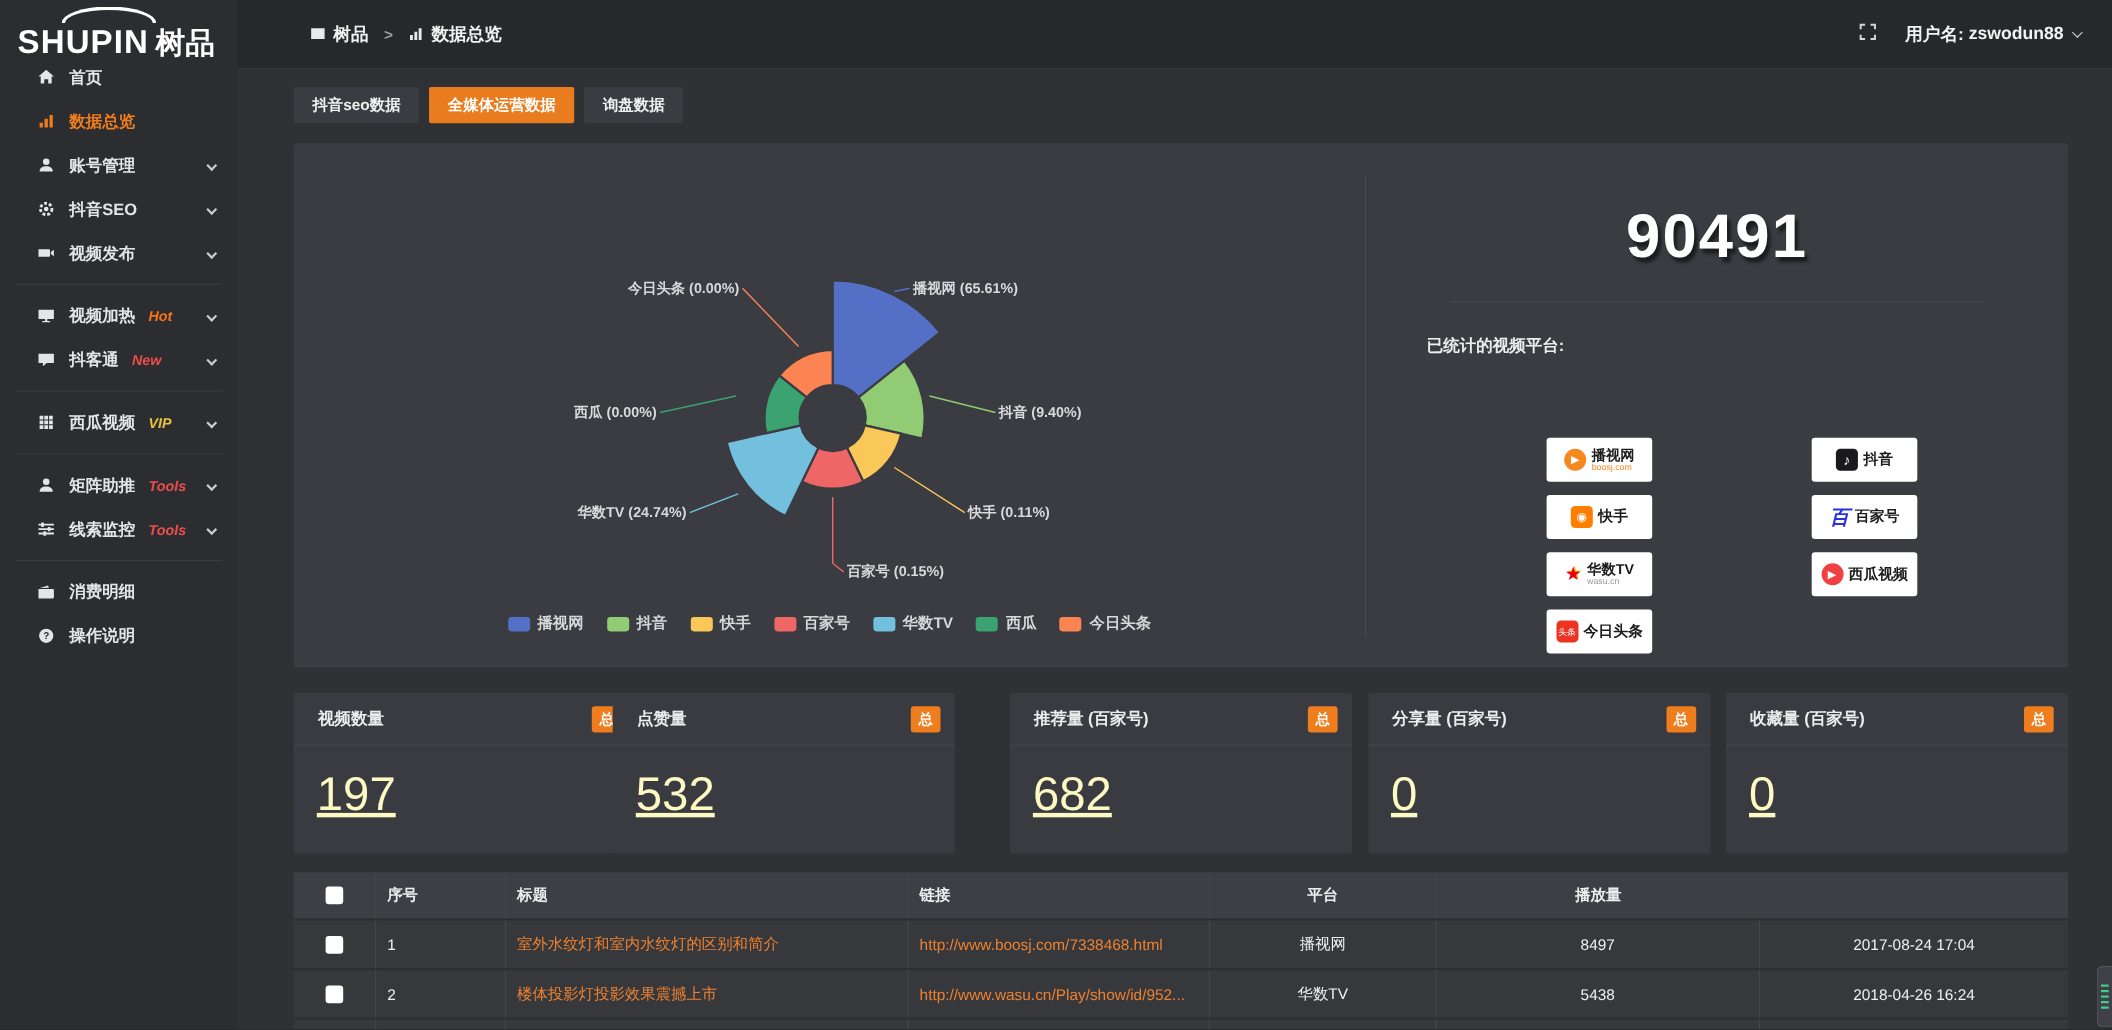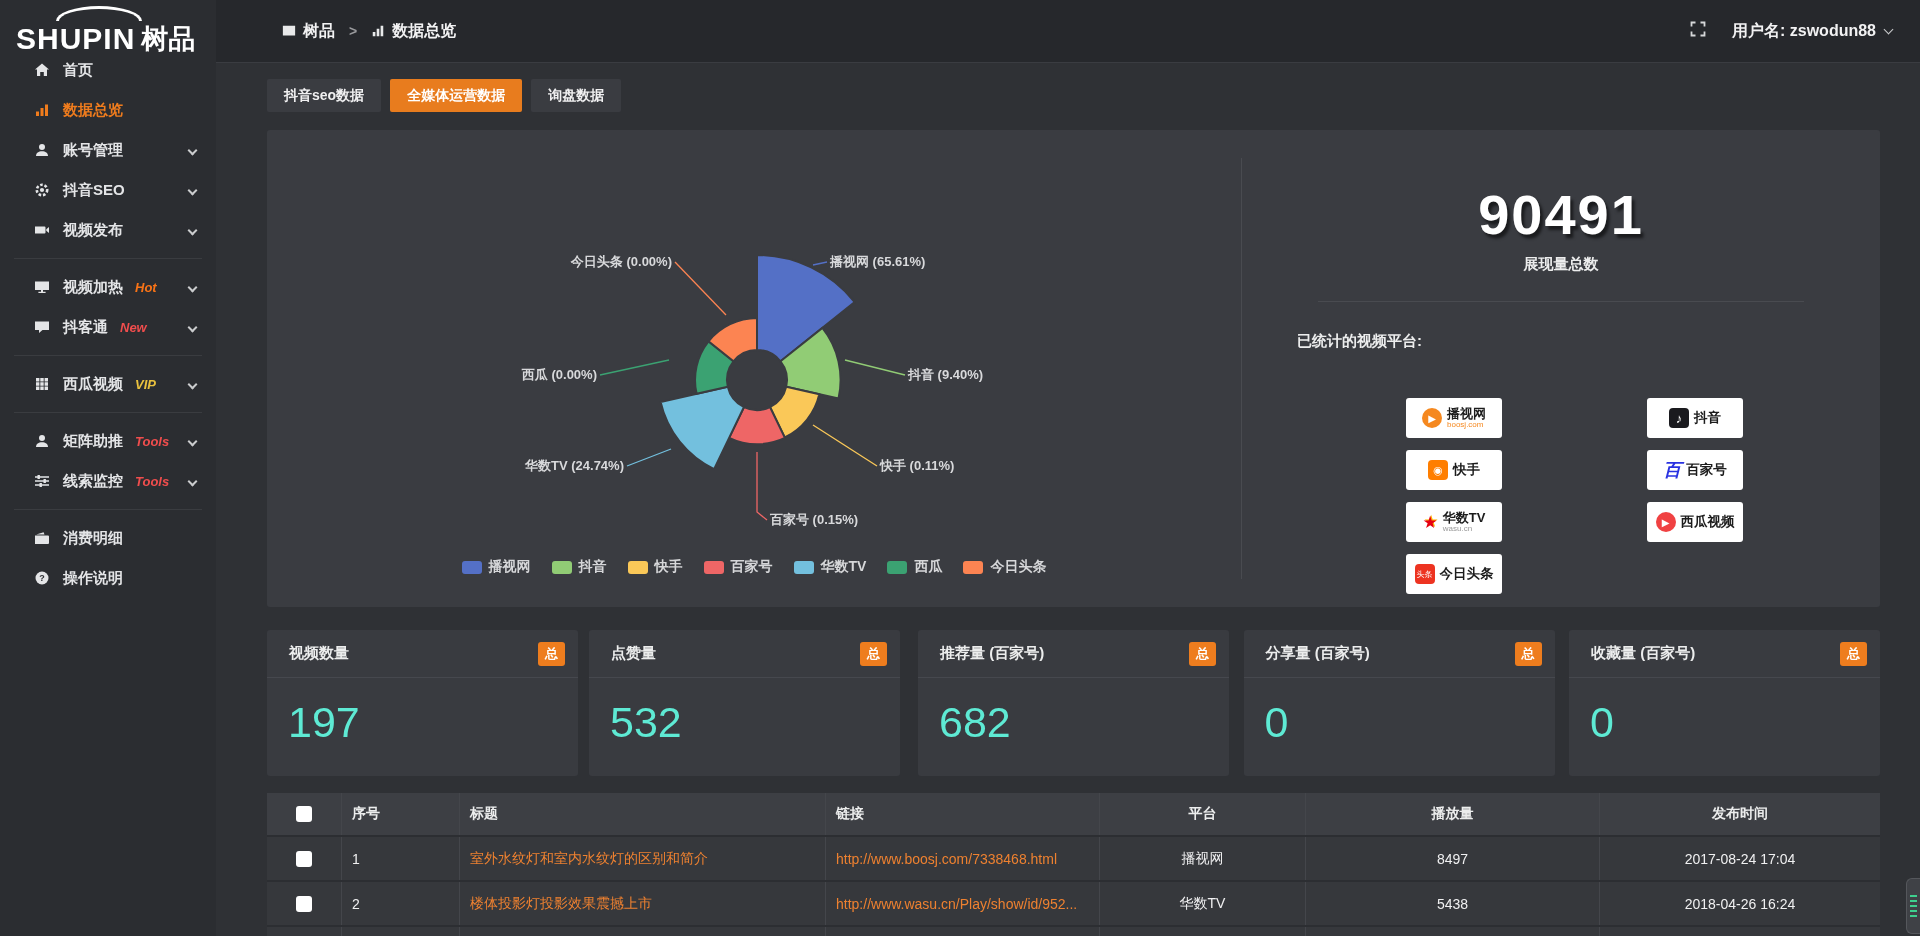--- a/index.html
+++ b/index.html
@@ -59,21 +59,21 @@
   .pcard .ptxt{display:flex;flex-direction:column;line-height:1.1;}
   .pcard .ptxt b{font-size:13px;white-space:nowrap;}
   .pcard .ptxt i{font-style:normal;font-size:8px;line-height:1;}
   .pcard .bai{color:#2932e1;font-weight:bold;font-size:18px;font-style:italic;}
   .pcard .wasu{color:#e60012;font-size:17px;text-shadow:1px -1px 0 #ffb400;}
 
   
   .scard{position:absolute;top:630px;width:311px;height:146px;background:#393b40;border-radius:3px;}
   .scard .hd{height:48px;display:flex;align-items:center;padding:0 13px 0 22px;border-bottom:1px solid #46484e;font-size:15px;font-weight:bold;color:#eceded;}
   .scard .badge{margin-left:auto;background:#ee7d1e;color:#fff;font-size:13px;font-weight:bold;padding:3px 7px;border-radius:3px;}
-  .scard .val{padding:20px 0 0 21px;font-size:43px;color:#5eead4;}
+  .scard .val{padding:20px 0 0 21px;font-size:43px;color:#fef9c3;text-decoration:underline;}
 
   
   .dtable{position:absolute;left:267px;top:793px;width:1613px;font-size:14px;}
   .trow{display:flex;background:#36383c;border-bottom:2px solid #2c2e32;}
   .trow.thead{background:#3d3f44;height:44px;border-bottom:2px solid #2c2e32;font-weight:bold;color:#eceded;}
   .trow.tbody{height:45px;color:#f0f0f1;}
   .trow.tpartial{height:9px;border-bottom:none;overflow:hidden;}
   .tc{display:flex;align-items:center;padding:0 10px;border-right:1px solid #44464b;overflow:hidden;white-space:nowrap;}
   .tc:last-child{border-right:none;}
   .tc.c{justify-content:center;}
@@ -302,21 +302,20 @@
           <span class="lt">西瓜</span>
         </span>
         <span class="litem">
           <span class="sw" style="background:#fc8452"></span>
           <span class="lt">今日头条</span>
         </span>
       </div>
     <div class="vdivider"></div>
     <div class="overview">
       <div class="big-number">90491</div>
-      <div class="big-label">展现量总数</div>
       <div class="hdivider"></div>
       <div class="platforms-label">已统计的视频平台:</div>
       <div id="platform-grid">
           <div class="pcard" style="left: 164px; top: 268px;">
             <span class="g g-circle" style="background:#f5881f">▶</span>
             <span class="ptxt">
               <b>播视网</b>
               <i style="color:#f5881f">boosj.com</i>
             </span>
           </div>
@@ -352,21 +351,21 @@
   </section>
 
   <div id="stat-cards">
       <div class="scard" style="left: 267px;">
         <div class="hd">
           <span>视频数量</span>
           <span class="badge">总</span>
         </div>
         <div class="val">197</div>
       </div>
-      <div class="scard" style="left: 589px;">
+      <div class="scard" style="left: 557px;">
         <div class="hd">
           <span>点赞量</span>
           <span class="badge">总</span>
         </div>
         <div class="val">532</div>
       </div>
       <div class="scard" style="left: 918px;">
         <div class="hd">
           <span>推荐量 (百家号)</span>
           <span class="badge">总</span>
@@ -401,23 +400,20 @@
           <span>标题</span>
         </div>
         <div class="tc " style="width: 274px;">
           <span>链接</span>
         </div>
         <div class="tc c" style="width: 206px;">
           <span>平台</span>
         </div>
         <div class="tc c" style="width: 294px;">
           <span>播放量</span>
-        </div>
-        <div class="tc c" style="width: 280px;">
-          <span>发布时间</span>
         </div>
       </div>
       <div class="trow tbody">
         <div class="tc c" style="width: 75px;">
           <span class="cbx"></span>
         </div>
         <div class="tc " style="width: 118px;">
           <span>1</span>
         </div>
         <div class="tc " style="width: 366px;">

